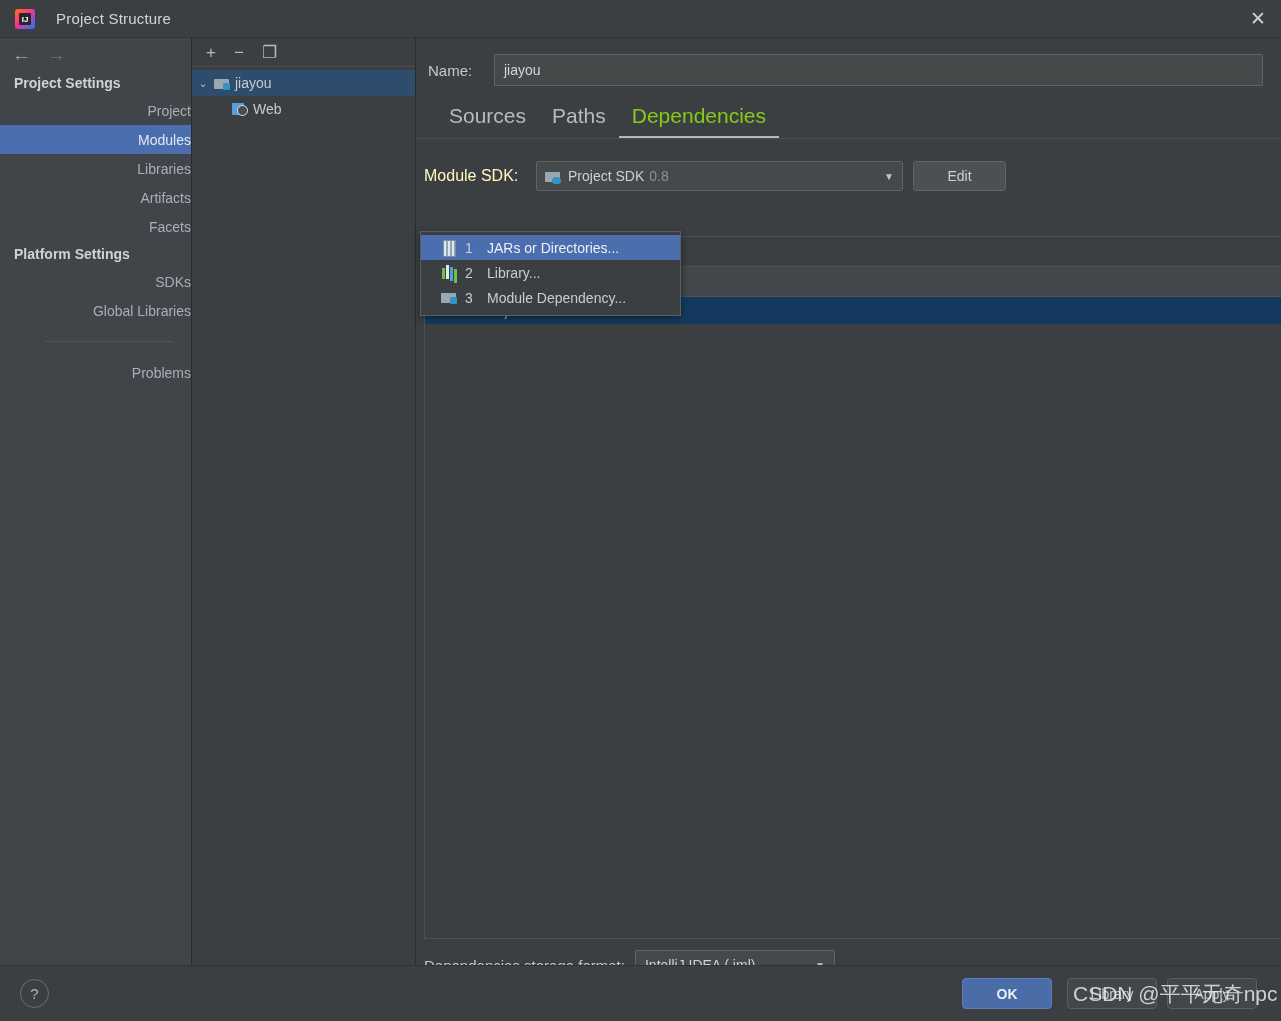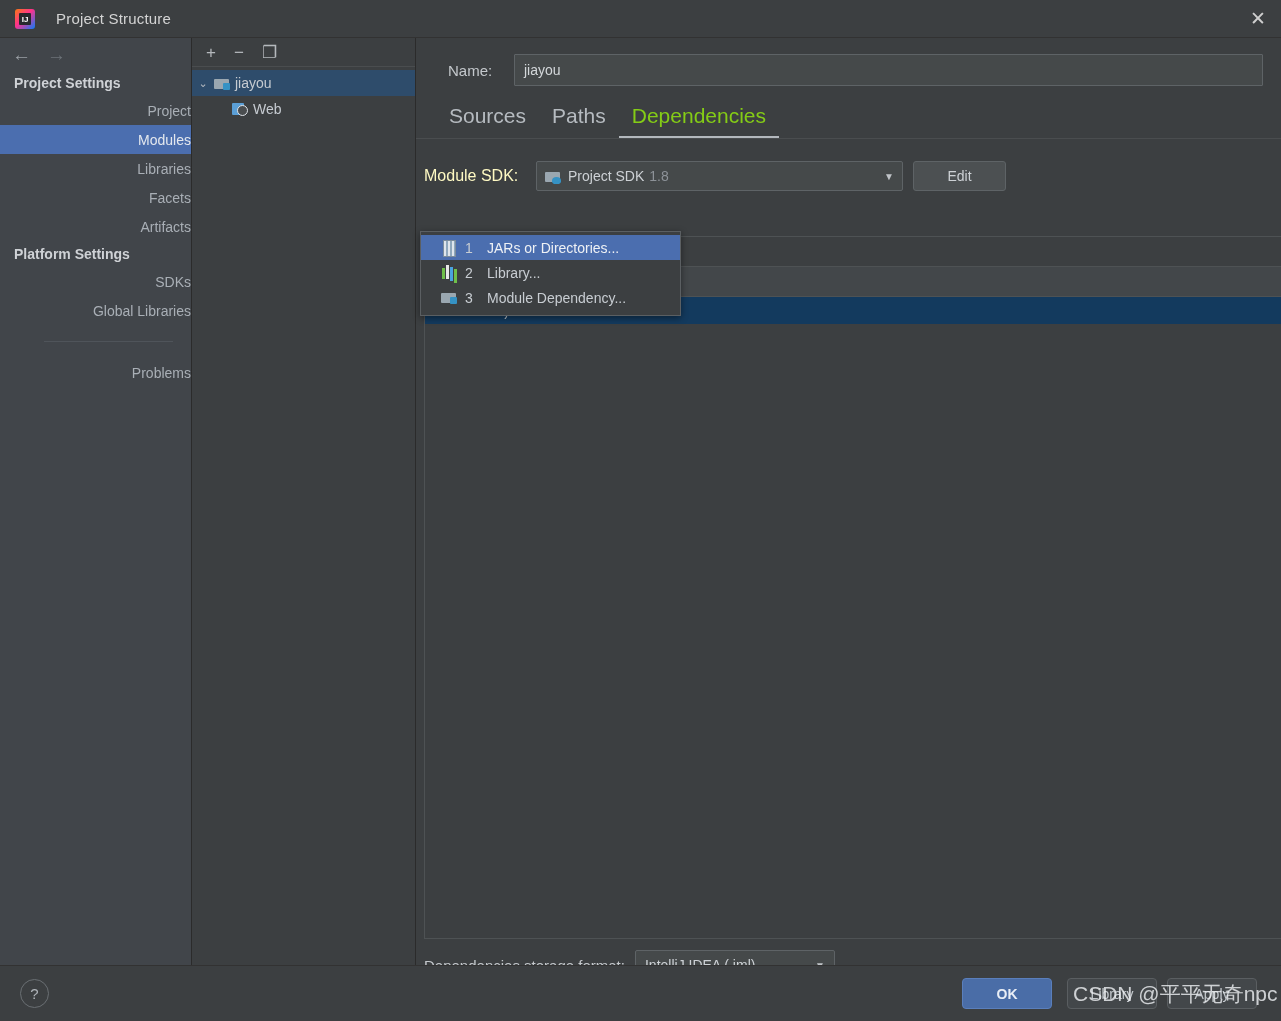--- a/index.html
+++ b/index.html
@@ -99,21 +99,21 @@
     border:1.5px solid #dfe3e8; background:#4a4d4f; border-radius:50%;
   }
 
   
   #right {
     flex: 1; height: 927px; background: #3c3f41; position: relative;
   }
   #name-row {
     display: flex; align-items: center; padding: 16px 18px 0 12px;
   }
-  #name-label { font-size: 15px; color: #c4c8cc; width: 66px; margin-left: 20px; }
+  #name-label { font-size: 15px; color: #c4c8cc; width: 66px; }
   #name-input {
     flex: 1; height: 32px; background: #45494a; border: 1px solid #5e6366;
     color: #d3d7da; font-size: 14px; padding: 0 9px; line-height: 30px;
     border-radius: 1px;
   }
 
   #tabs {
     display: flex; align-items: flex-end; gap: 0; padding-left: 20px;
     margin-top: 20px; height: 32px;
   }
@@ -261,24 +261,24 @@
     <div class="nav-item">
       <span>Project</span>
     </div>
     <div class="nav-item selected">
       <span>Modules</span>
     </div>
     <div class="nav-item">
       <span>Libraries</span>
     </div>
     <div class="nav-item">
+      <span>Artifacts</span>
+    </div>
+    <div class="nav-item">
       <span>Facets</span>
-    </div>
-    <div class="nav-item">
-      <span>Artifacts</span>
     </div>
 
     <div class="group-header">Platform Settings</div>
     <div class="nav-item">
       <span>SDKs</span>
     </div>
     <div class="nav-item">
       <span>Global Libraries</span>
     </div>
 
@@ -321,21 +321,21 @@
       <div class="tab">Paths</div>
       <div class="tab active">Dependencies</div>
     </div>
     <div id="tabs-underline"></div>
 
     <div id="sdk-row">
       <div id="sdk-label">Module SDK:</div>
       <div id="sdk-combo">
         <span class="ic-sdk"></span>
         <span id="sdk-value">Project SDK</span>
-        <span id="sdk-version">1.8</span>
+        <span id="sdk-version">0.8</span>
         <span id="sdk-caret">▼</span>
       </div>
       <div id="sdk-edit">Edit</div>
     </div>
 
     <div id="dep-block">
       <div id="dep-toolbar">
         <span class="dep-tb">+</span>
         <span class="dep-tb disabled">−</span>
         <span class="dep-tb disabled">▲</span>

